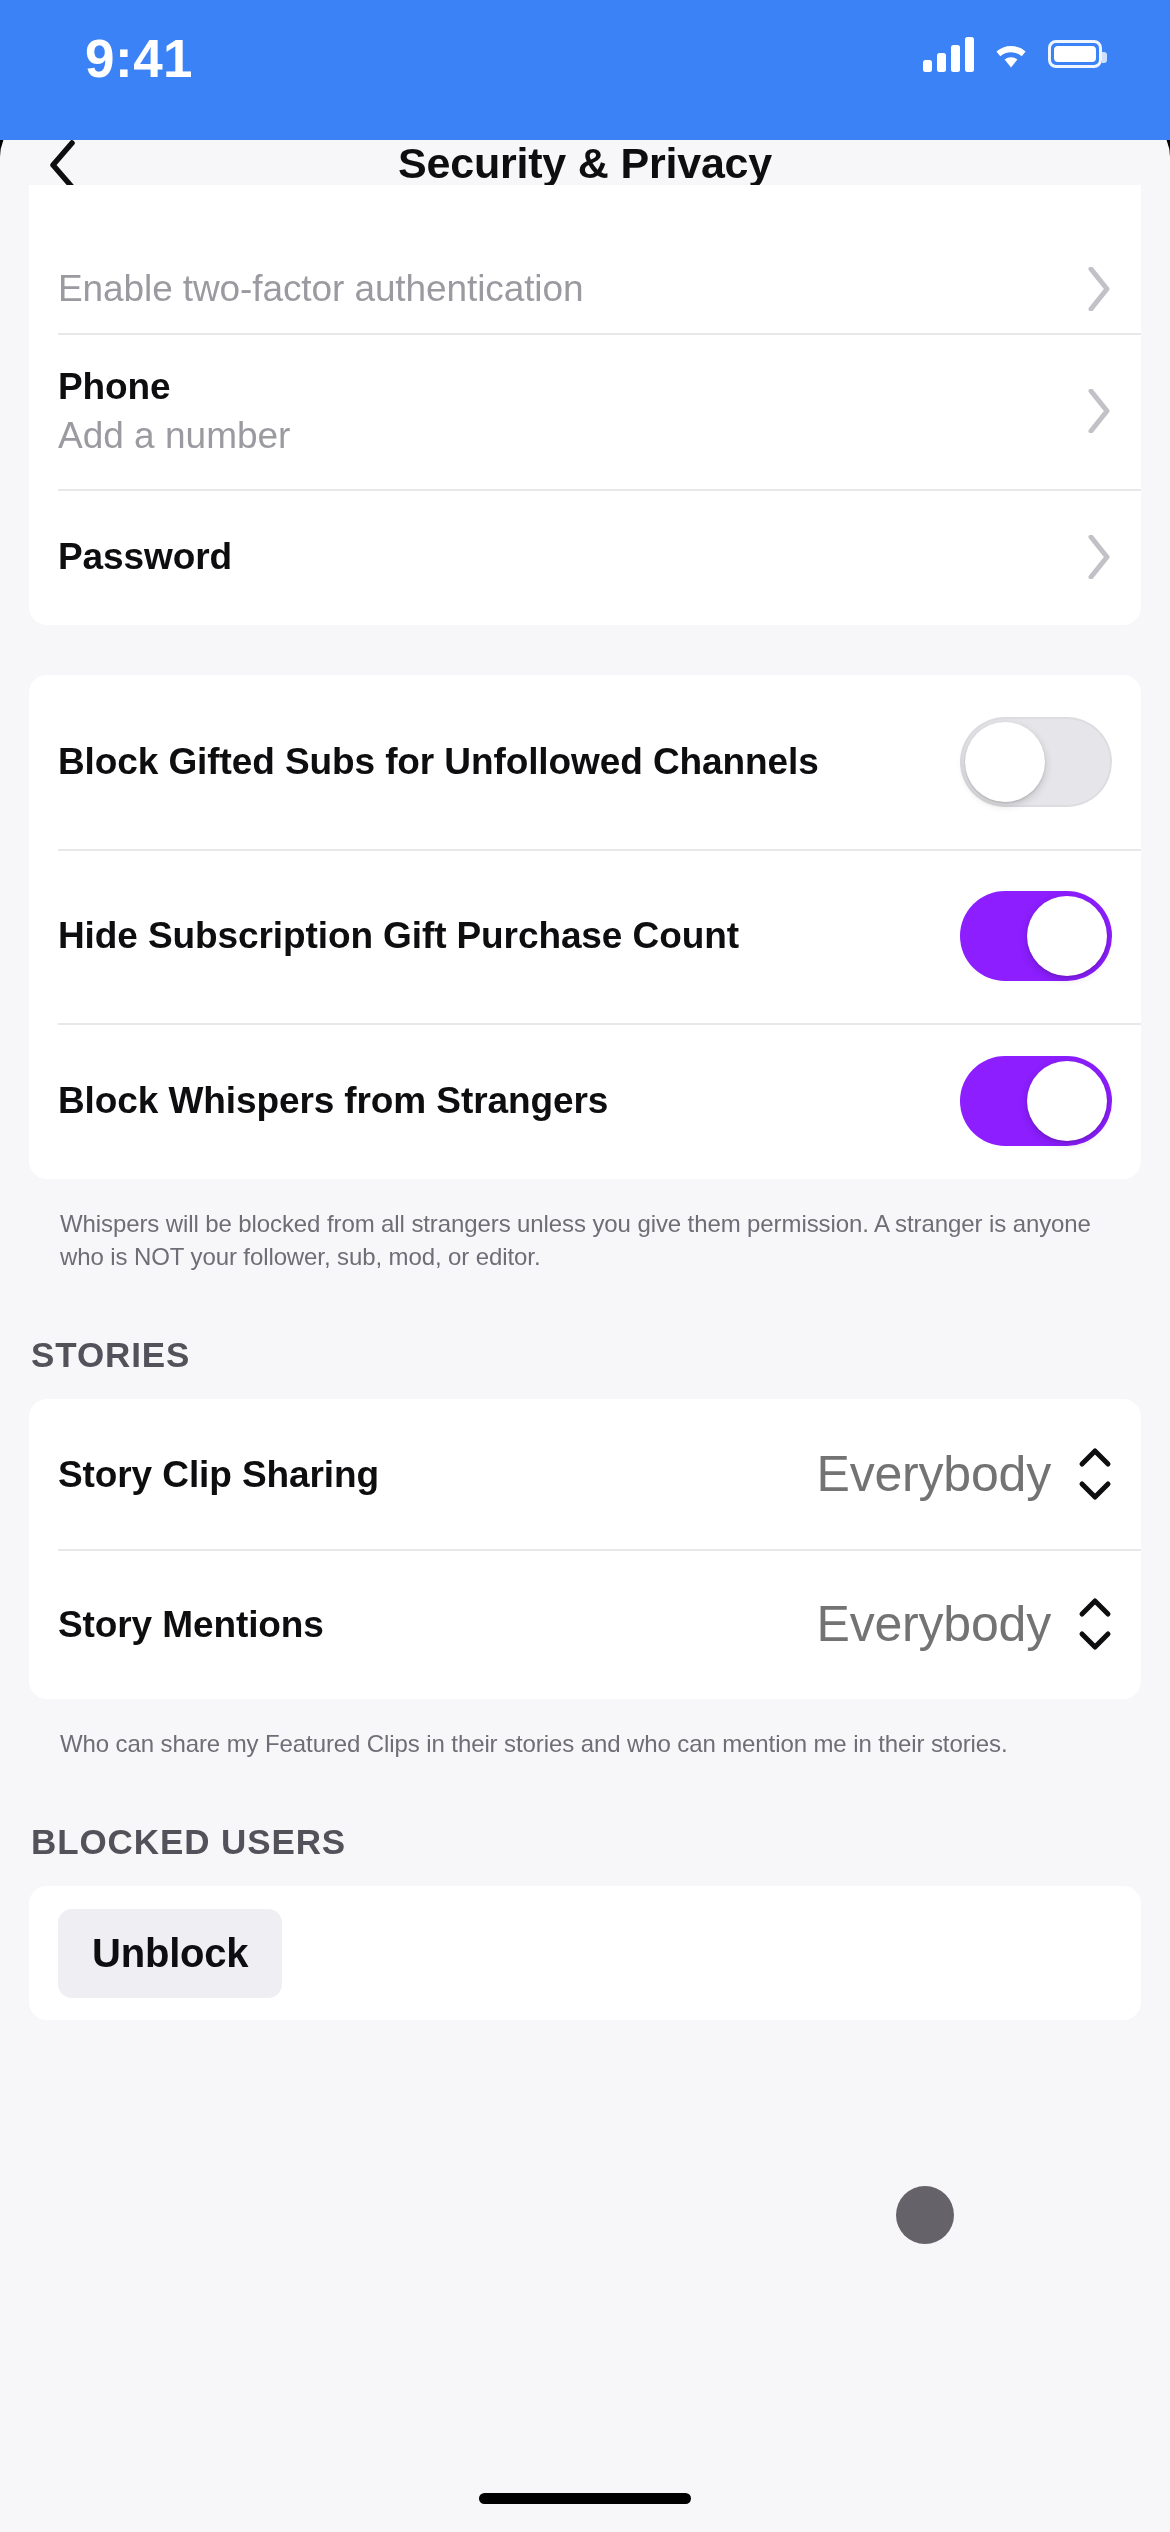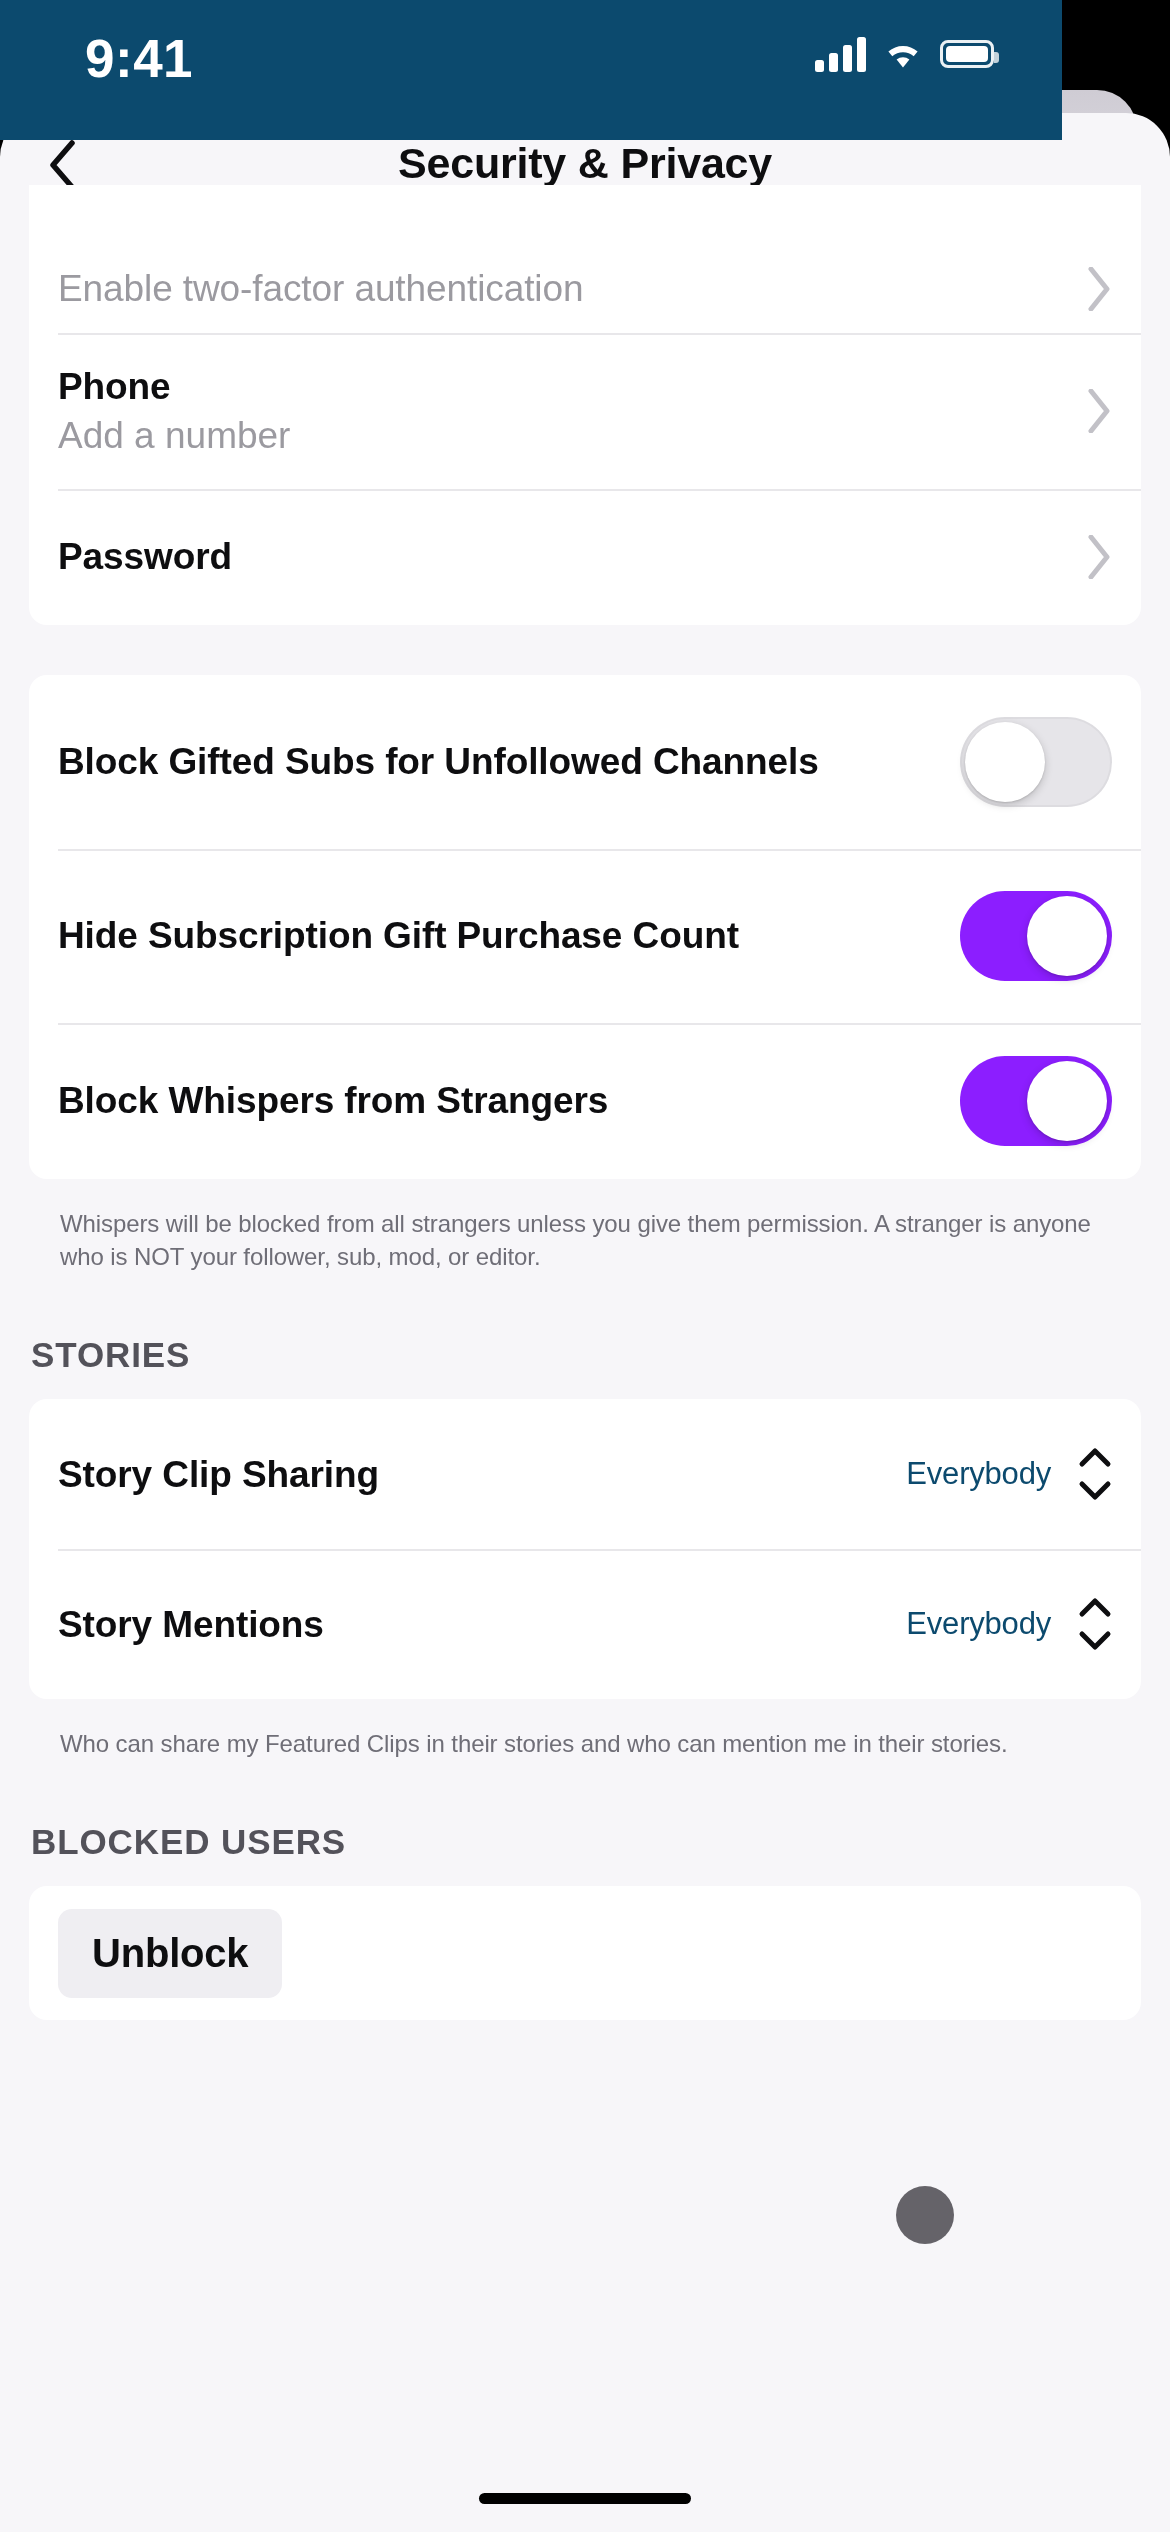--- a/index.html
+++ b/index.html
@@ -7,22 +7,22 @@
     width:1170px; height:2532px;
     background:#000;
     font-family:"Liberation Sans", sans-serif;
     -webkit-font-smoothing:antialiased;
     overflow:hidden;
   }
   #screen { position:relative; width:1170px; height:2532px; background:#000; overflow:hidden; }
 
   
   .statusbar {
-    position:absolute; top:0; left:0; width:1062px; height:140px;
-    background:#0c4a6e; z-index:40;
+    position:absolute; top:0; left:0; width:1170px; height:140px;
+    background:#3b82f6; z-index:40;
   }
   .sb-time {
     position:absolute; left:85px; top:28px;
     color:#fff; font-size:53px; font-weight:700; letter-spacing:0.5px;
   }
   .sb-right { position:absolute; right:68px; top:36px; display:flex; align-items:center; gap:17px; }
   .sig { display:flex; align-items:flex-end; gap:5px; height:36px; }
   .sig i { display:block; width:9px; background:#fff; border-radius:2.5px; }
   .sig i:nth-child(1){height:12px;} .sig i:nth-child(2){height:19px;}
   .sig i:nth-child(3){height:27px;} .sig i:nth-child(4){height:35px;}
@@ -102,21 +102,21 @@
   .toggle .knob {
     position:absolute; top:5px; left:5px; width:80px; height:80px;
     border-radius:50%; background:#fff;
     box-shadow:0 3px 8px rgba(0,0,0,0.18), 0 1px 2px rgba(0,0,0,0.12);
   }
   .toggle.on { background:#8c1eff; box-shadow:none; }
   .toggle.on .knob { left:67px; }
 
   
   .value-wrap { display:flex; align-items:center; gap:27px; }
-  .value-text { font-size:31px; color:#0c4a6e; letter-spacing:-0.2px; }
+  .value-text { font-size:50px; color:#737373; letter-spacing:-0.2px; }
   .stepper { width:34px; height:56px; display:flex; flex-direction:column; justify-content:space-between; align-items:center; }
 
   
   .footnote {
     margin:28px 29px 0; padding:0 31px;
     font-size:24px; line-height:1.38; color:#6f6e77; letter-spacing:-0.1px;
   }
   .sect-head {
     margin:62px 29px 24px; padding:0 2px;
     font-size:35px; font-weight:700; color:#53525a; letter-spacing:0.9px;

